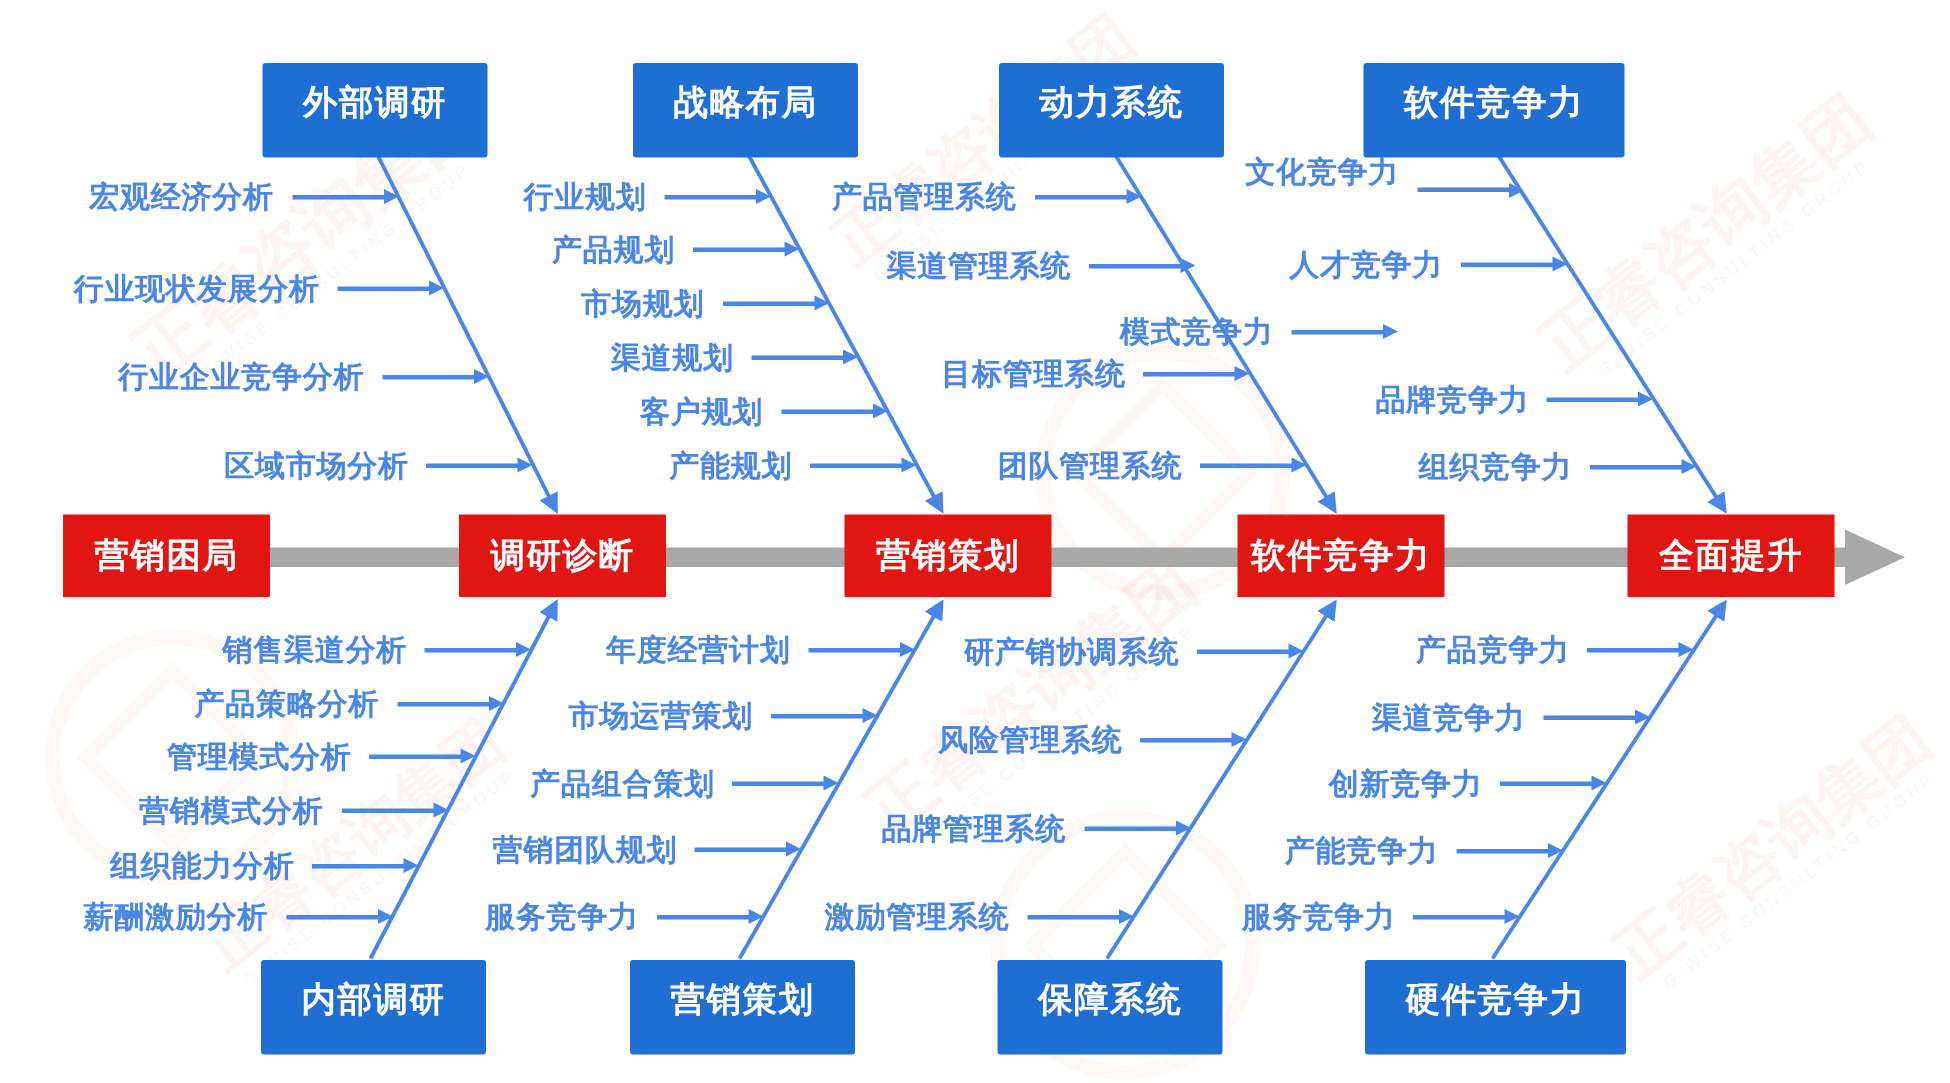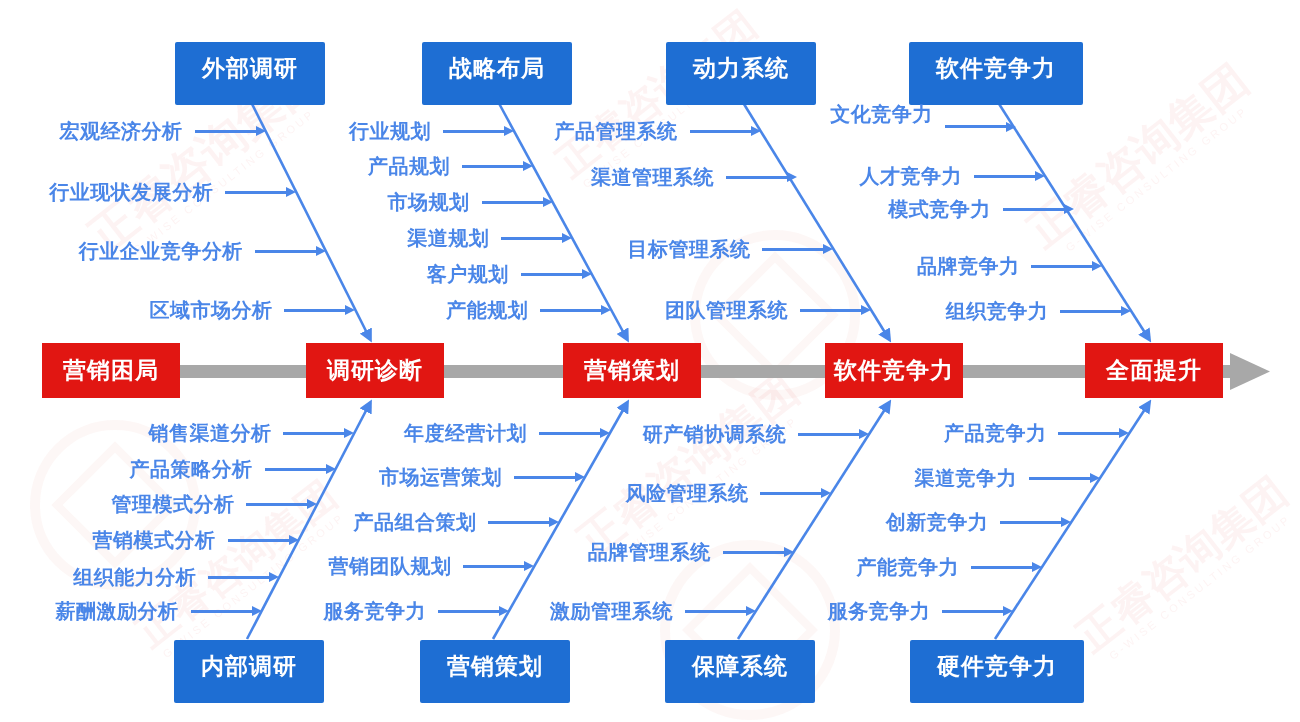--- a/index.html
+++ b/index.html
@@ -148,21 +148,21 @@
       </div>
       <div class="cat-box" style="left: 996px; top: 42px;">软件竞争力</div>
       <div class="cause-item" style="left: 546.687px; top: 98px; align-items: flex-end;">
         <span class="cause-label">文化竞争力</span>
         <span class="cause-arrow"></span>
       </div>
       <div class="cause-item" style="left: 576.029px; top: 161px;">
         <span class="cause-label">人才竞争力</span>
         <span class="cause-arrow"></span>
       </div>
-      <div class="cause-item" style="left: 604.733px; top: 194px;">
+      <div class="cause-item" style="left: 604.733px; top: 206px; justify-content: center;">
         <span class="cause-label">模式竞争力</span>
         <span class="cause-arrow"></span>
       </div>
       <div class="cause-item" style="left: 633.436px; top: 251px;">
         <span class="cause-label">品牌竞争力</span>
         <span class="cause-arrow"></span>
       </div>
       <div class="cause-item" style="left: 662.14px; top: 296px;">
         <span class="cause-label">组织竞争力</span>
         <span class="cause-arrow"></span>

